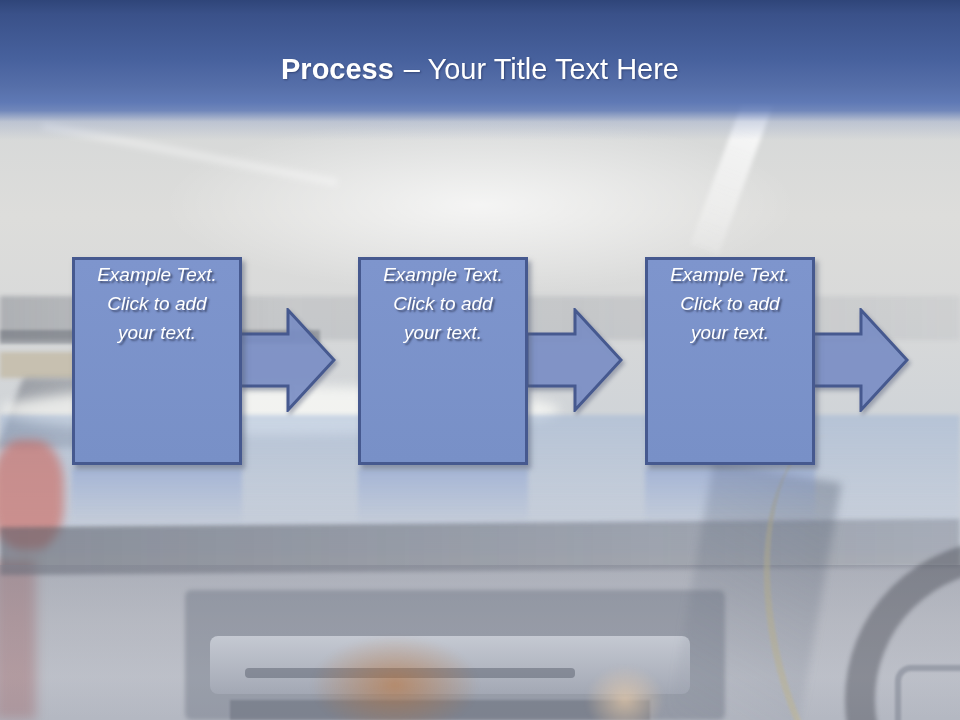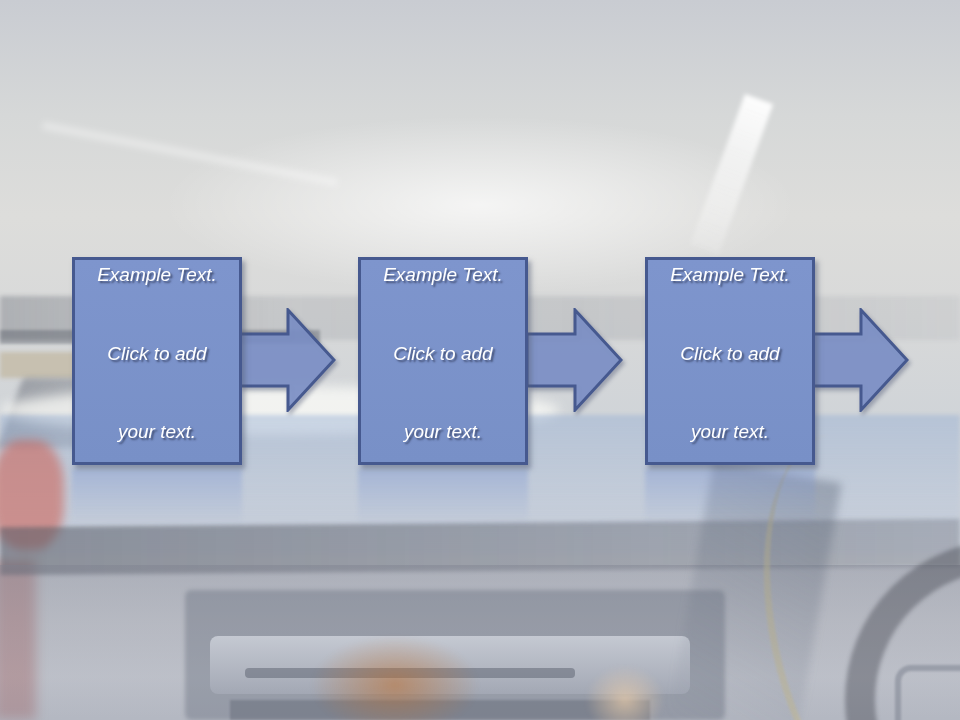--- a/index.html
+++ b/index.html
@@ -51,21 +51,21 @@
   }
   .title .t-bold{font-weight:bold;}
   .title .t-rest{font-weight:normal;margin-left:10px;}
 
   
   .step{
     position:absolute;top:257px;width:170px;height:208px;z-index:2;
     background:linear-gradient(180deg,#7e95cd,#7890c7);
     border:3px solid #46598f;
     box-shadow:3px 4px 5px rgba(80,90,115,.5);
-    display:flex;flex-direction:column;align-items:center;justify-content:space-between;
+    display:flex;flex-direction:column;align-items:center;justify-content:flex-start;
     padding-bottom:16px;
     color:#fff;font-style:italic;font-size:19px;line-height:29px;
     text-shadow:2px 2px 2px rgba(45,55,85,.75);
     text-align:center;cursor:pointer;
   }
   .step-1{left:72px;} .step-2{left:358px;} .step-3{left:645px;}
   .reflection{
     position:absolute;top:469px;width:170px;height:56px;z-index:1;
     background:linear-gradient(180deg,rgba(125,150,210,.38),rgba(125,150,210,0));
     filter:blur(2px);pointer-events:none;
@@ -103,20 +103,25 @@
     <div class="l-stereo-slot"></div>
     <div class="l-vents"></div>
     <div class="l-wheel"></div>
     <div class="l-fur"></div>
     <div class="l-hand"></div>
     <div class="l-belt"></div>
     <div class="l-door"></div>
     <div class="l-frame"></div>
   </div>
 
+  <div class="title-bar">
+    <div class="title">
+      <span class="t-bold">Process</span><span class="t-rest">– Your Title Text Here</span>
+    </div>
+  </div>
 
   <div class="reflection refl-1"></div>
   <div class="reflection refl-2"></div>
   <div class="reflection refl-3"></div>
 
   <svg class="flow-arrow arr-1" viewBox="0 0 96 104">
     <polygon points="0,26 48,26 48,2 94,52 48,102 48,78 0,78"></polygon>
   </svg>
   <svg class="flow-arrow arr-2" viewBox="0 0 96 104">
     <polygon points="0,26 48,26 48,2 94,52 48,102 48,78 0,78"></polygon>

